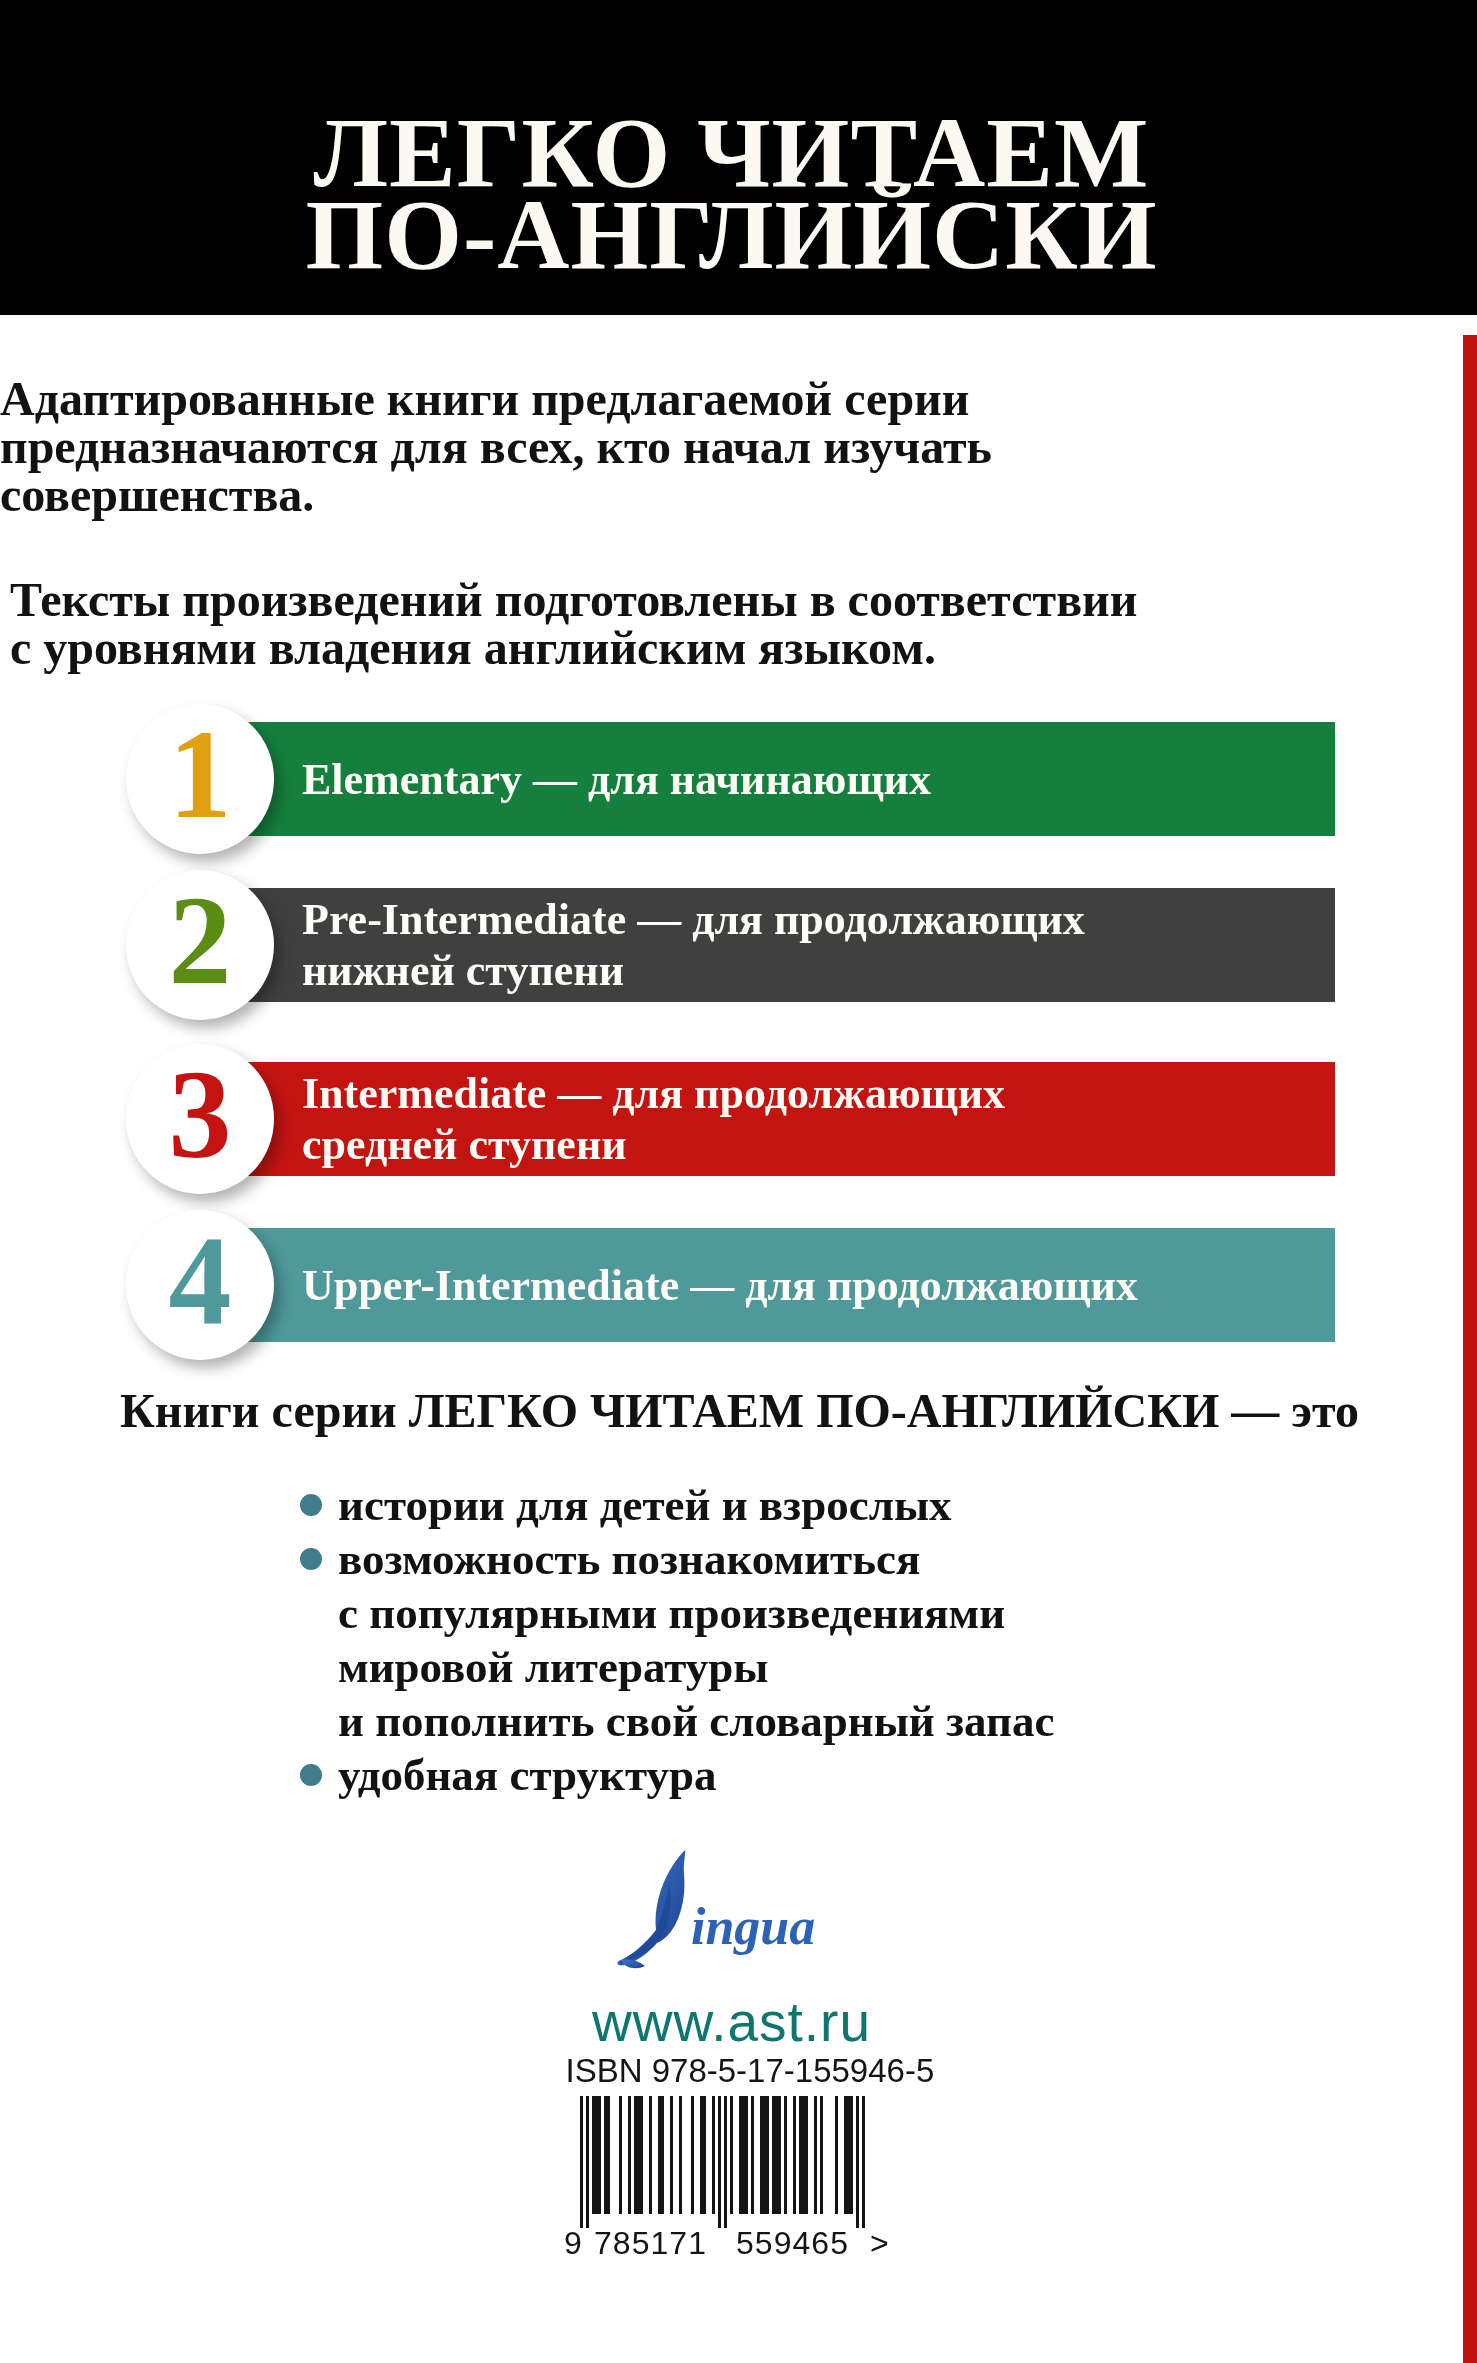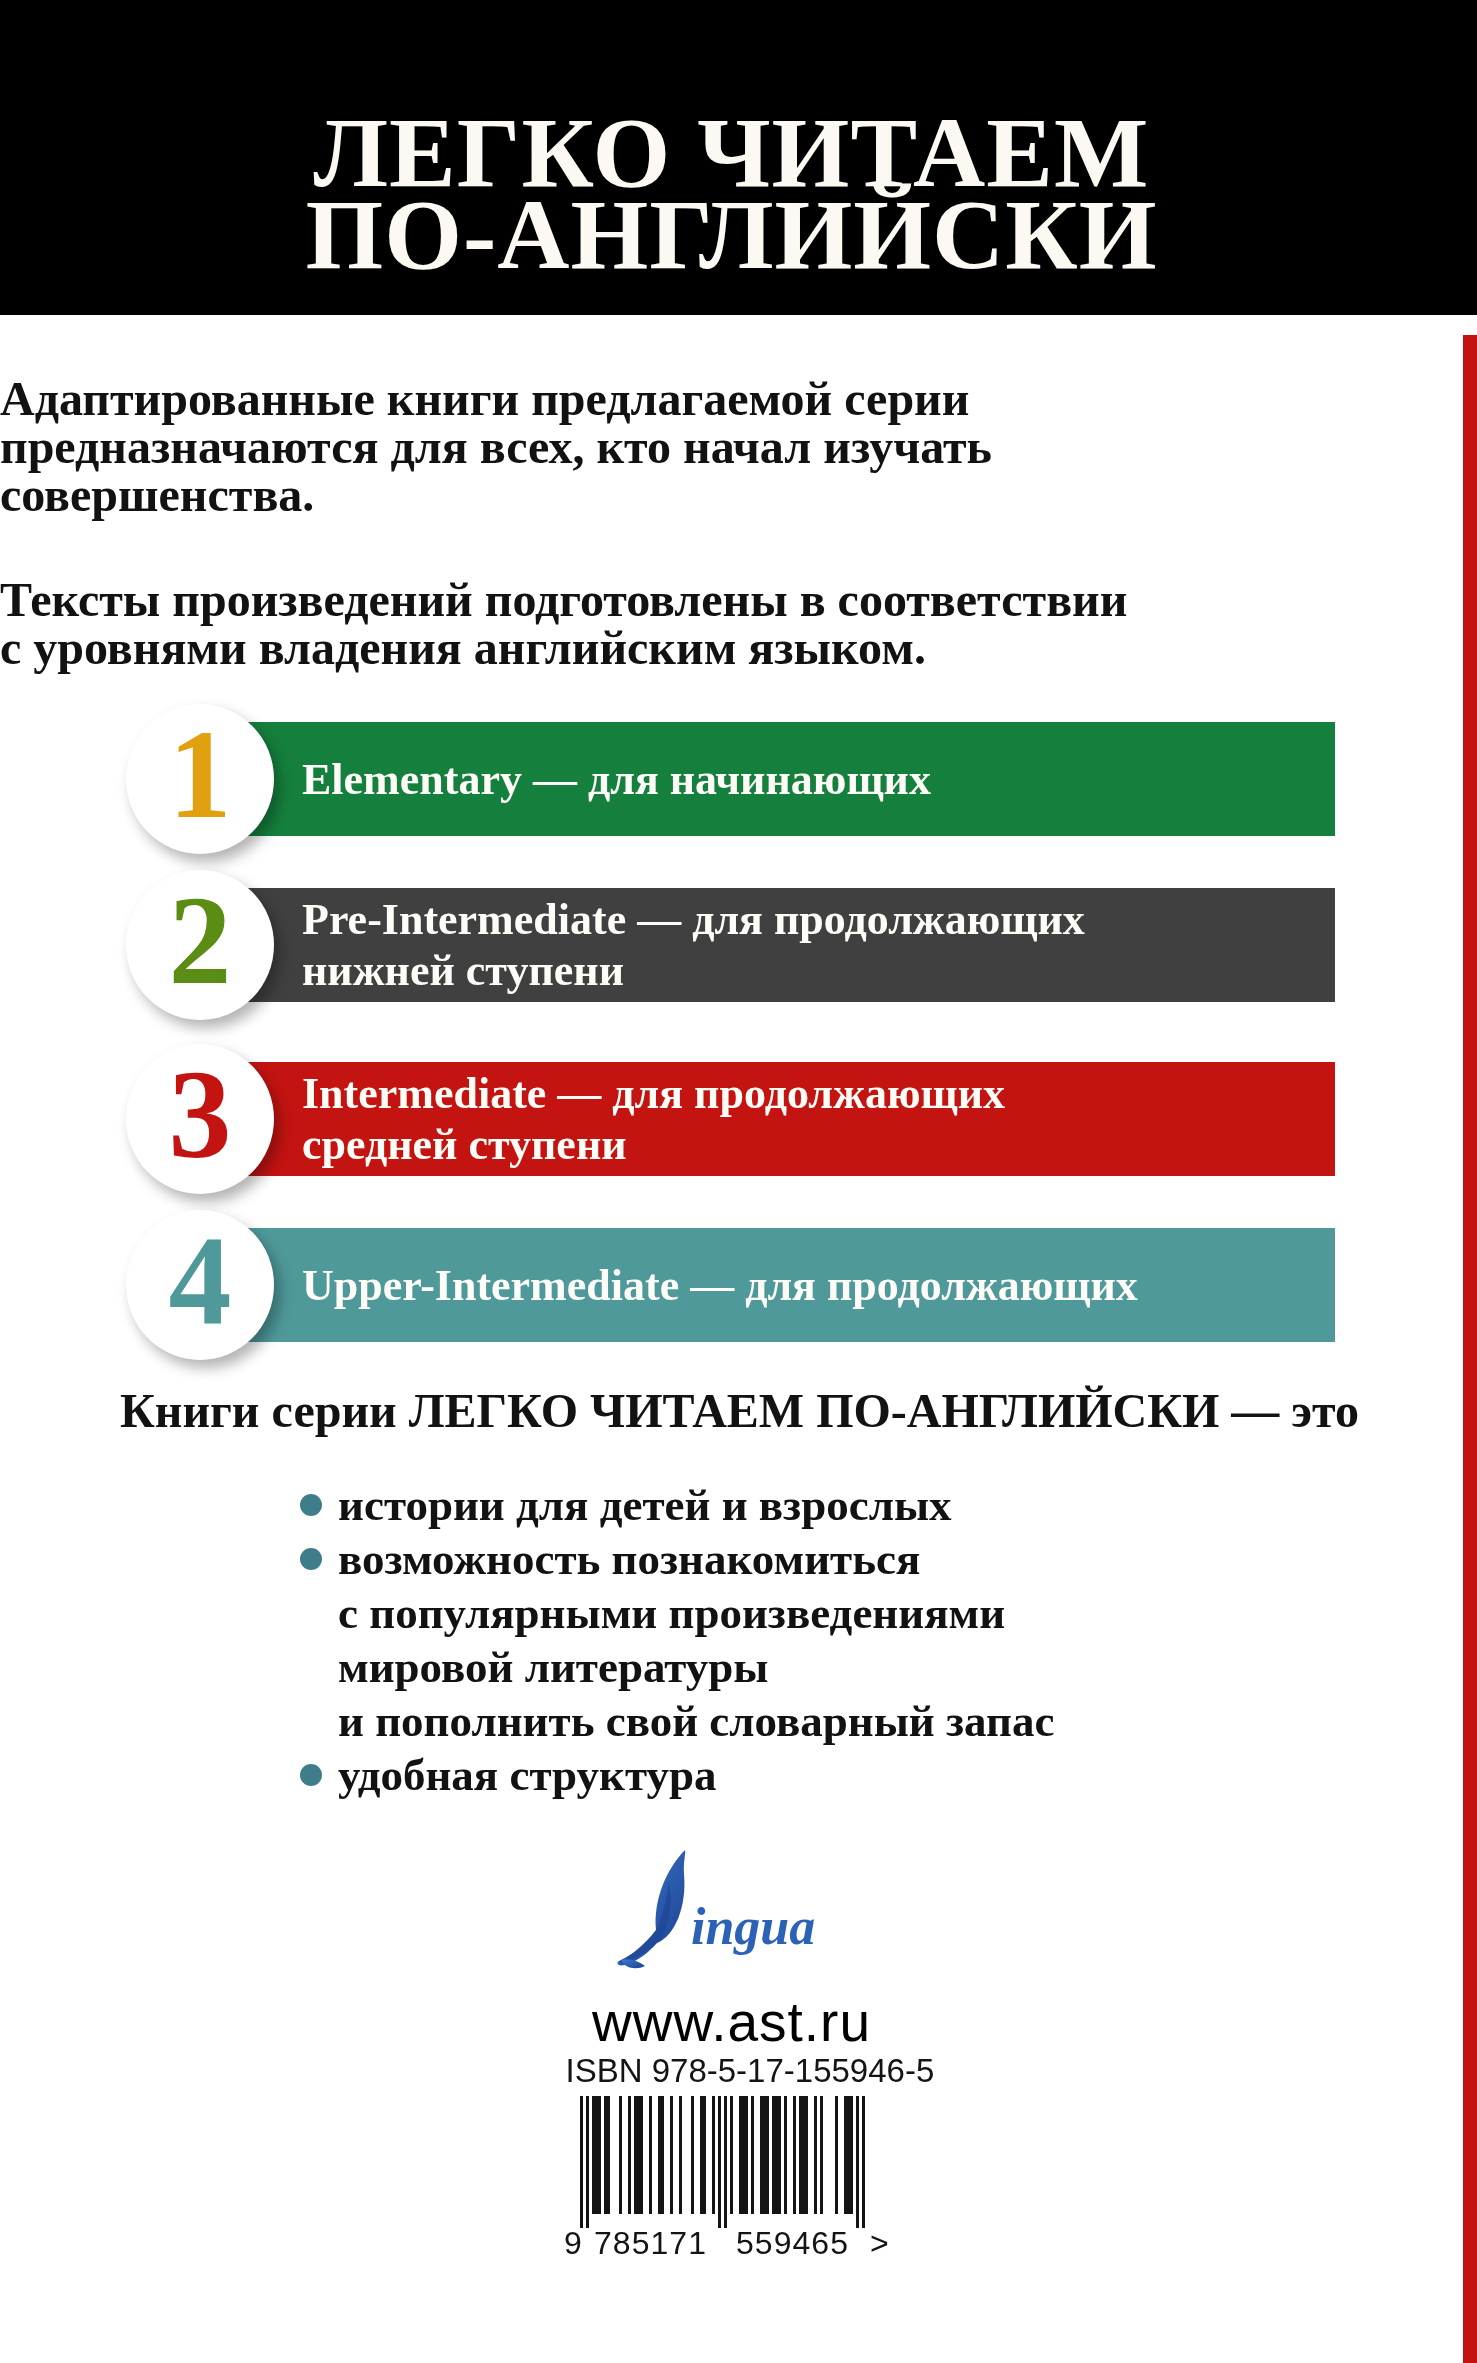--- a/index.html
+++ b/index.html
@@ -19,21 +19,21 @@
     text-align:center;color:#FCF9F2;
     font-size:100px;font-weight:700;line-height:82px;
     letter-spacing:1px;
   }
   
   .intro{
     position:absolute;left:0;width:1463px;text-align:left;
     color:#121212;font-size:48px;font-weight:700;line-height:48px;
   }
   .intro.p1{top:375px;}
-  .intro.p2{top:576px;}
+  .intro.p2{top:576px;padding-left:10px;}
   
   .level-row{position:absolute;left:0;width:1477px;height:114px;}
   .level-row.l1{top:722px;}
   .level-row.l2{top:888px;}
   .level-row.l3{top:1062px;}
   .level-row.l4{top:1228px;}
   .level-bar{
     position:absolute;left:248px;top:0;width:1087px;height:114px;
     display:flex;flex-direction:column;justify-content:center;
     padding-left:54px;box-sizing:border-box;
@@ -64,21 +64,21 @@
     margin-right:16px;flex:0 0 22px;
   }
   .bullet-cont{padding-left:38px;height:54px;display:flex;align-items:center;}
   
   .logo{
     position:absolute;left:0;top:1848px;width:1463px;
     display:flex;justify-content:center;
   }
   .website{
     position:absolute;left:0;top:1990px;width:1463px;text-align:center;
-    color:#000000;font-family:"Liberation Sans","DejaVu Sans",sans-serif;
+    color:#0f766e;font-family:"Liberation Sans","DejaVu Sans",sans-serif;
     font-size:55px;font-weight:400;letter-spacing:1px;
   }
   .isbn-block{
     position:absolute;left:0;top:2052px;width:1463px;
     display:flex;flex-direction:column;align-items:center;
   }
   .isbn-inner{width:336px;}
   .isbn-label{
     color:#141414;font-family:"Liberation Sans","DejaVu Sans",sans-serif;
     font-size:33px;font-weight:400;white-space:nowrap;margin:0 0 4px 2px;

